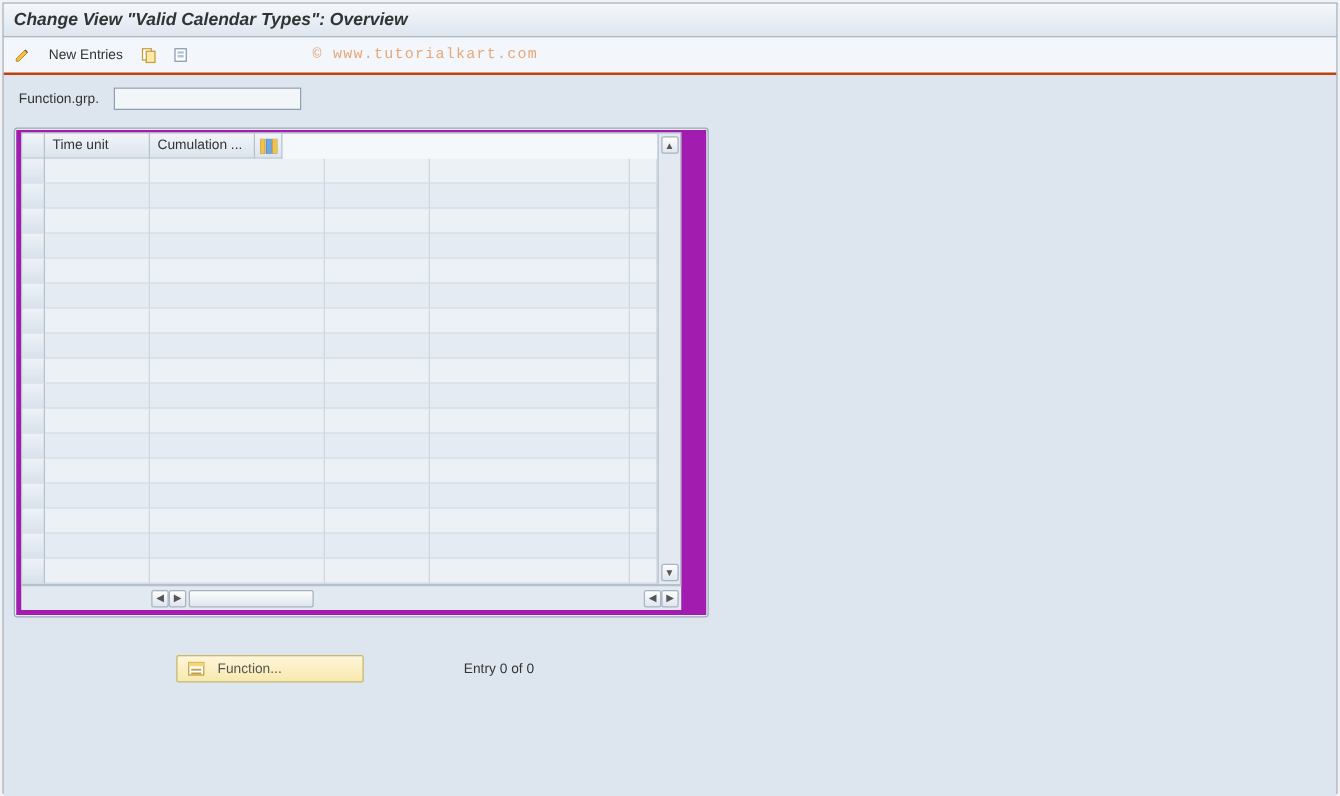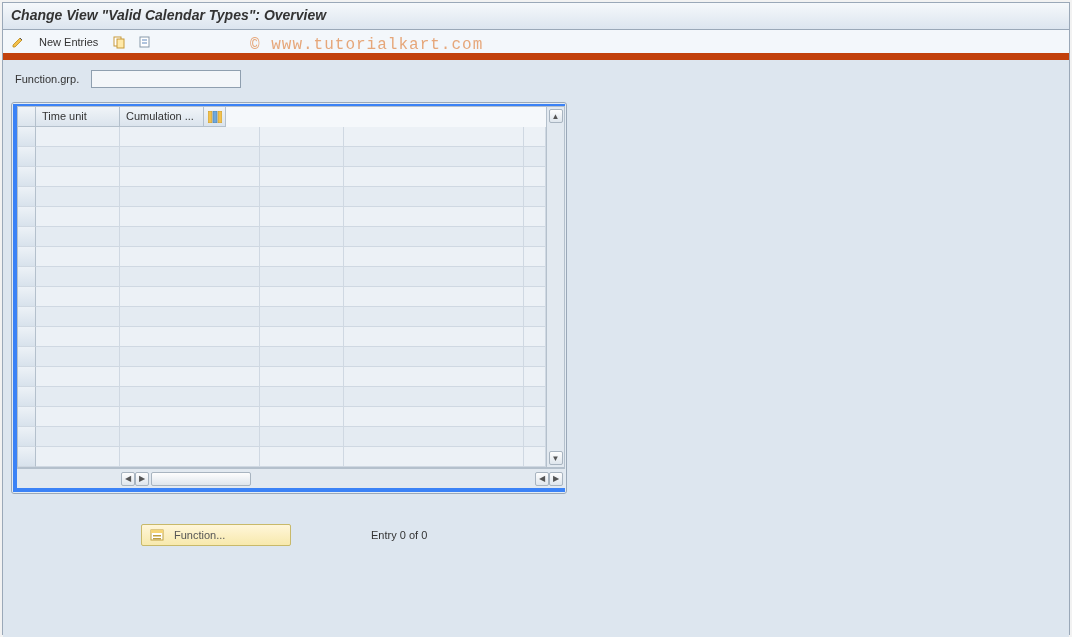--- a/index.html
+++ b/index.html
@@ -23,21 +23,21 @@
       background: linear-gradient(#f5f8fb, #dce5ef);
       border-bottom: 1px solid #9aa8b8;
       padding: 4px 8px 6px 8px;
       font-weight: bold;
       font-style: italic;
       font-size: 14px;
       color: #333;
     }
     .toolbar {
       background: #f3f7fb;
-      border-bottom: 7px solid #c2410c;
+      border-bottom: 2px solid #c2410c;
       padding: 4px 6px;
       display: flex;
       align-items: center;
       gap: 8px;
       height: 30px;
     }
     .tb-icon {
       width: 18px;
       height: 18px;
       display: inline-flex;
@@ -49,21 +49,21 @@
     }
     .tb-text {
       color: #333;
       cursor: pointer;
       padding: 2px 4px;
     }
     .watermark {
       position: absolute;
       top: 36px;
       left: 250px;
-      font-size: 16px;
+      font-size: 12px;
       color: #e6a77a;
       font-family: "Courier New", monospace;
       letter-spacing: 1px;
       pointer-events: none;
     }
     .content {
       padding: 10px 8px;
       background: #dde6ef;
       height: calc(100% - 52px);
     }
@@ -89,22 +89,22 @@
       padding: 1px;
     }
     .panel-title {
       background: linear-gradient(#eaf1f7,#d7e2ec);
       padding: 3px 10px;
       color: #333;
       border-bottom: 1px solid #b4c0cc;
       border-radius: 2px 2px 0 0;
     }
     .grid-wrap {
-      padding: 2px 0 4px 4px;
-      background: #3b82f6;
+      padding: 2px 20px 4px 4px;
+      background: #a21caf;
     }
     .grid {
       display: flex;
       background: #f5f8fb;
       border: 1px solid #b4c0cc;
     }
     .rowsel-col {
       width: 18px;
       display: flex;
       flex-direction: column;

